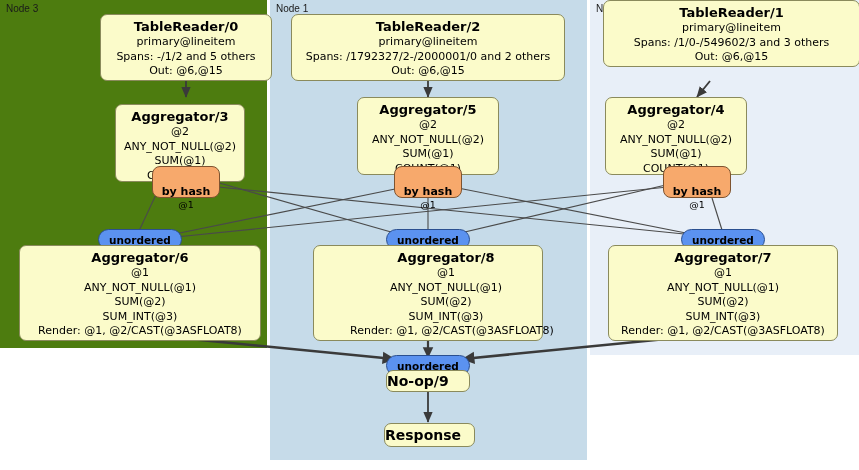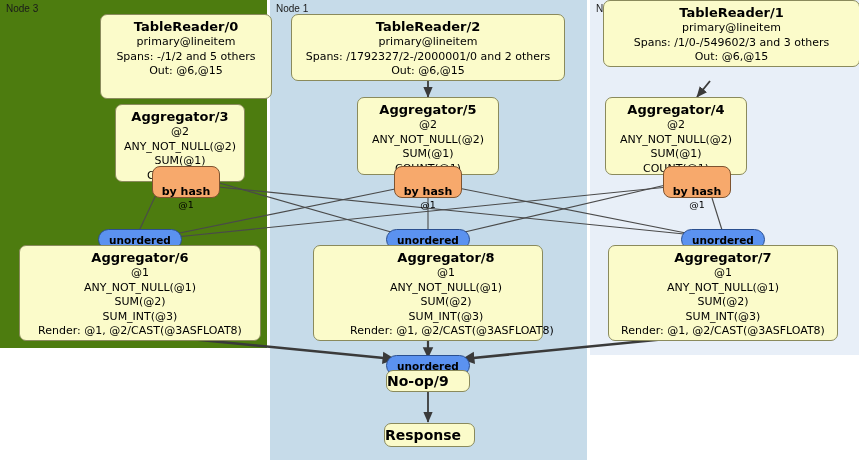--- a/index.html
+++ b/index.html
@@ -150,21 +150,21 @@
     <path d="M670,184 L452,235" stroke="#4a4a4a" stroke-width="1.1" fill="none"></path>
     <path d="M712,198 L722,230" stroke="#4a4a4a" stroke-width="1.1" fill="none"></path>
 
     <path d="M180,338 L394,359" stroke="#3a3a3a" stroke-width="2.6" fill="none" marker-end="url(#arrowThick)"></path>
     <path d="M428,341 L428,357" stroke="#3a3a3a" stroke-width="2.2" fill="none" marker-end="url(#arrowThick)"></path>
     <path d="M676,338 L463,359" stroke="#3a3a3a" stroke-width="2.6" fill="none" marker-end="url(#arrowThick)"></path>
 
     <path d="M428,392 L428,422" stroke="#3a3a3a" stroke-width="1.8" fill="none" marker-end="url(#arrowThin)"></path>
   </svg>
 
-  <div class="proc-box" style="left:100px; top:14px; width:172px; height:85px;">
+  <div class="proc-box" style="left:100px; top:14px; width:172px; height:67px;">
     <span class="proc-title">TableReader/0</span>
     <span class="proc-line">primary@lineitem</span>
     <span class="proc-line">Spans: -/1/2 and 5 others</span>
     <span class="proc-line">Out: @6,@15</span>
   </div>
 
   <div class="proc-box" style="left:291px; top:14px; width:274px; height:67px;">
     <span class="proc-title">TableReader/2</span>
     <span class="proc-line">primary@lineitem</span>
     <span class="proc-line">Spans: /1792327/2-/2000001/0 and 2 others</span>

